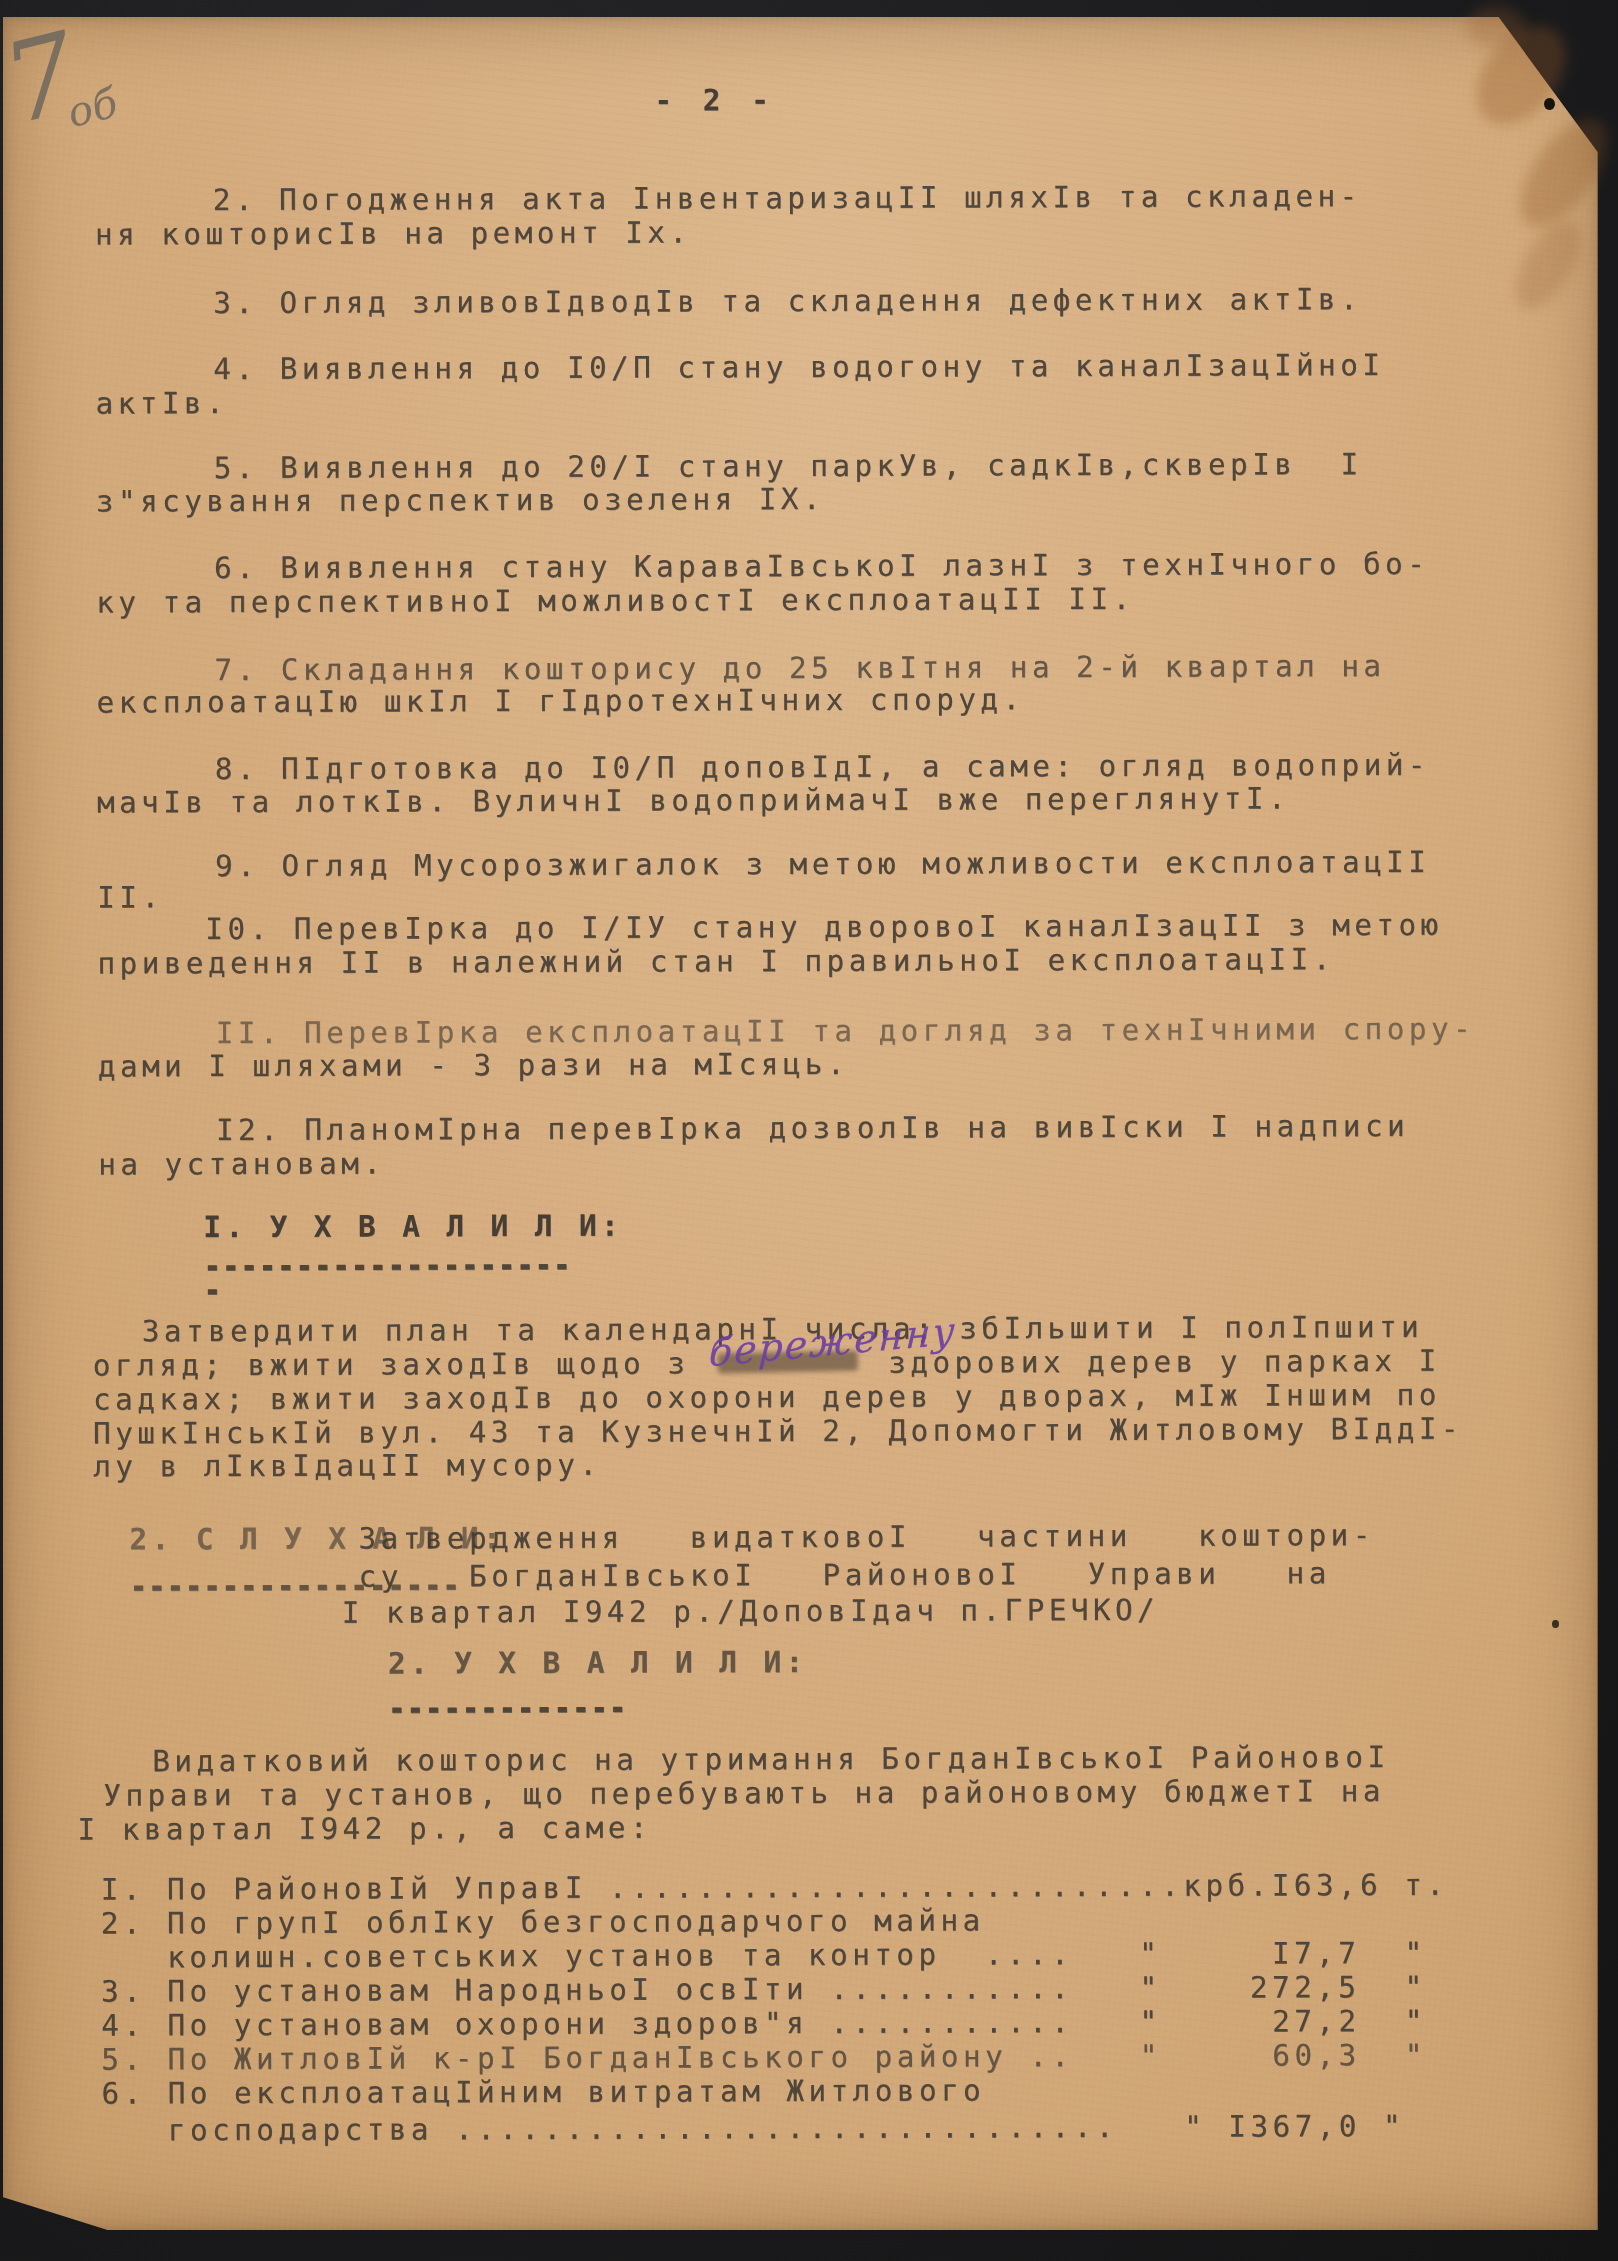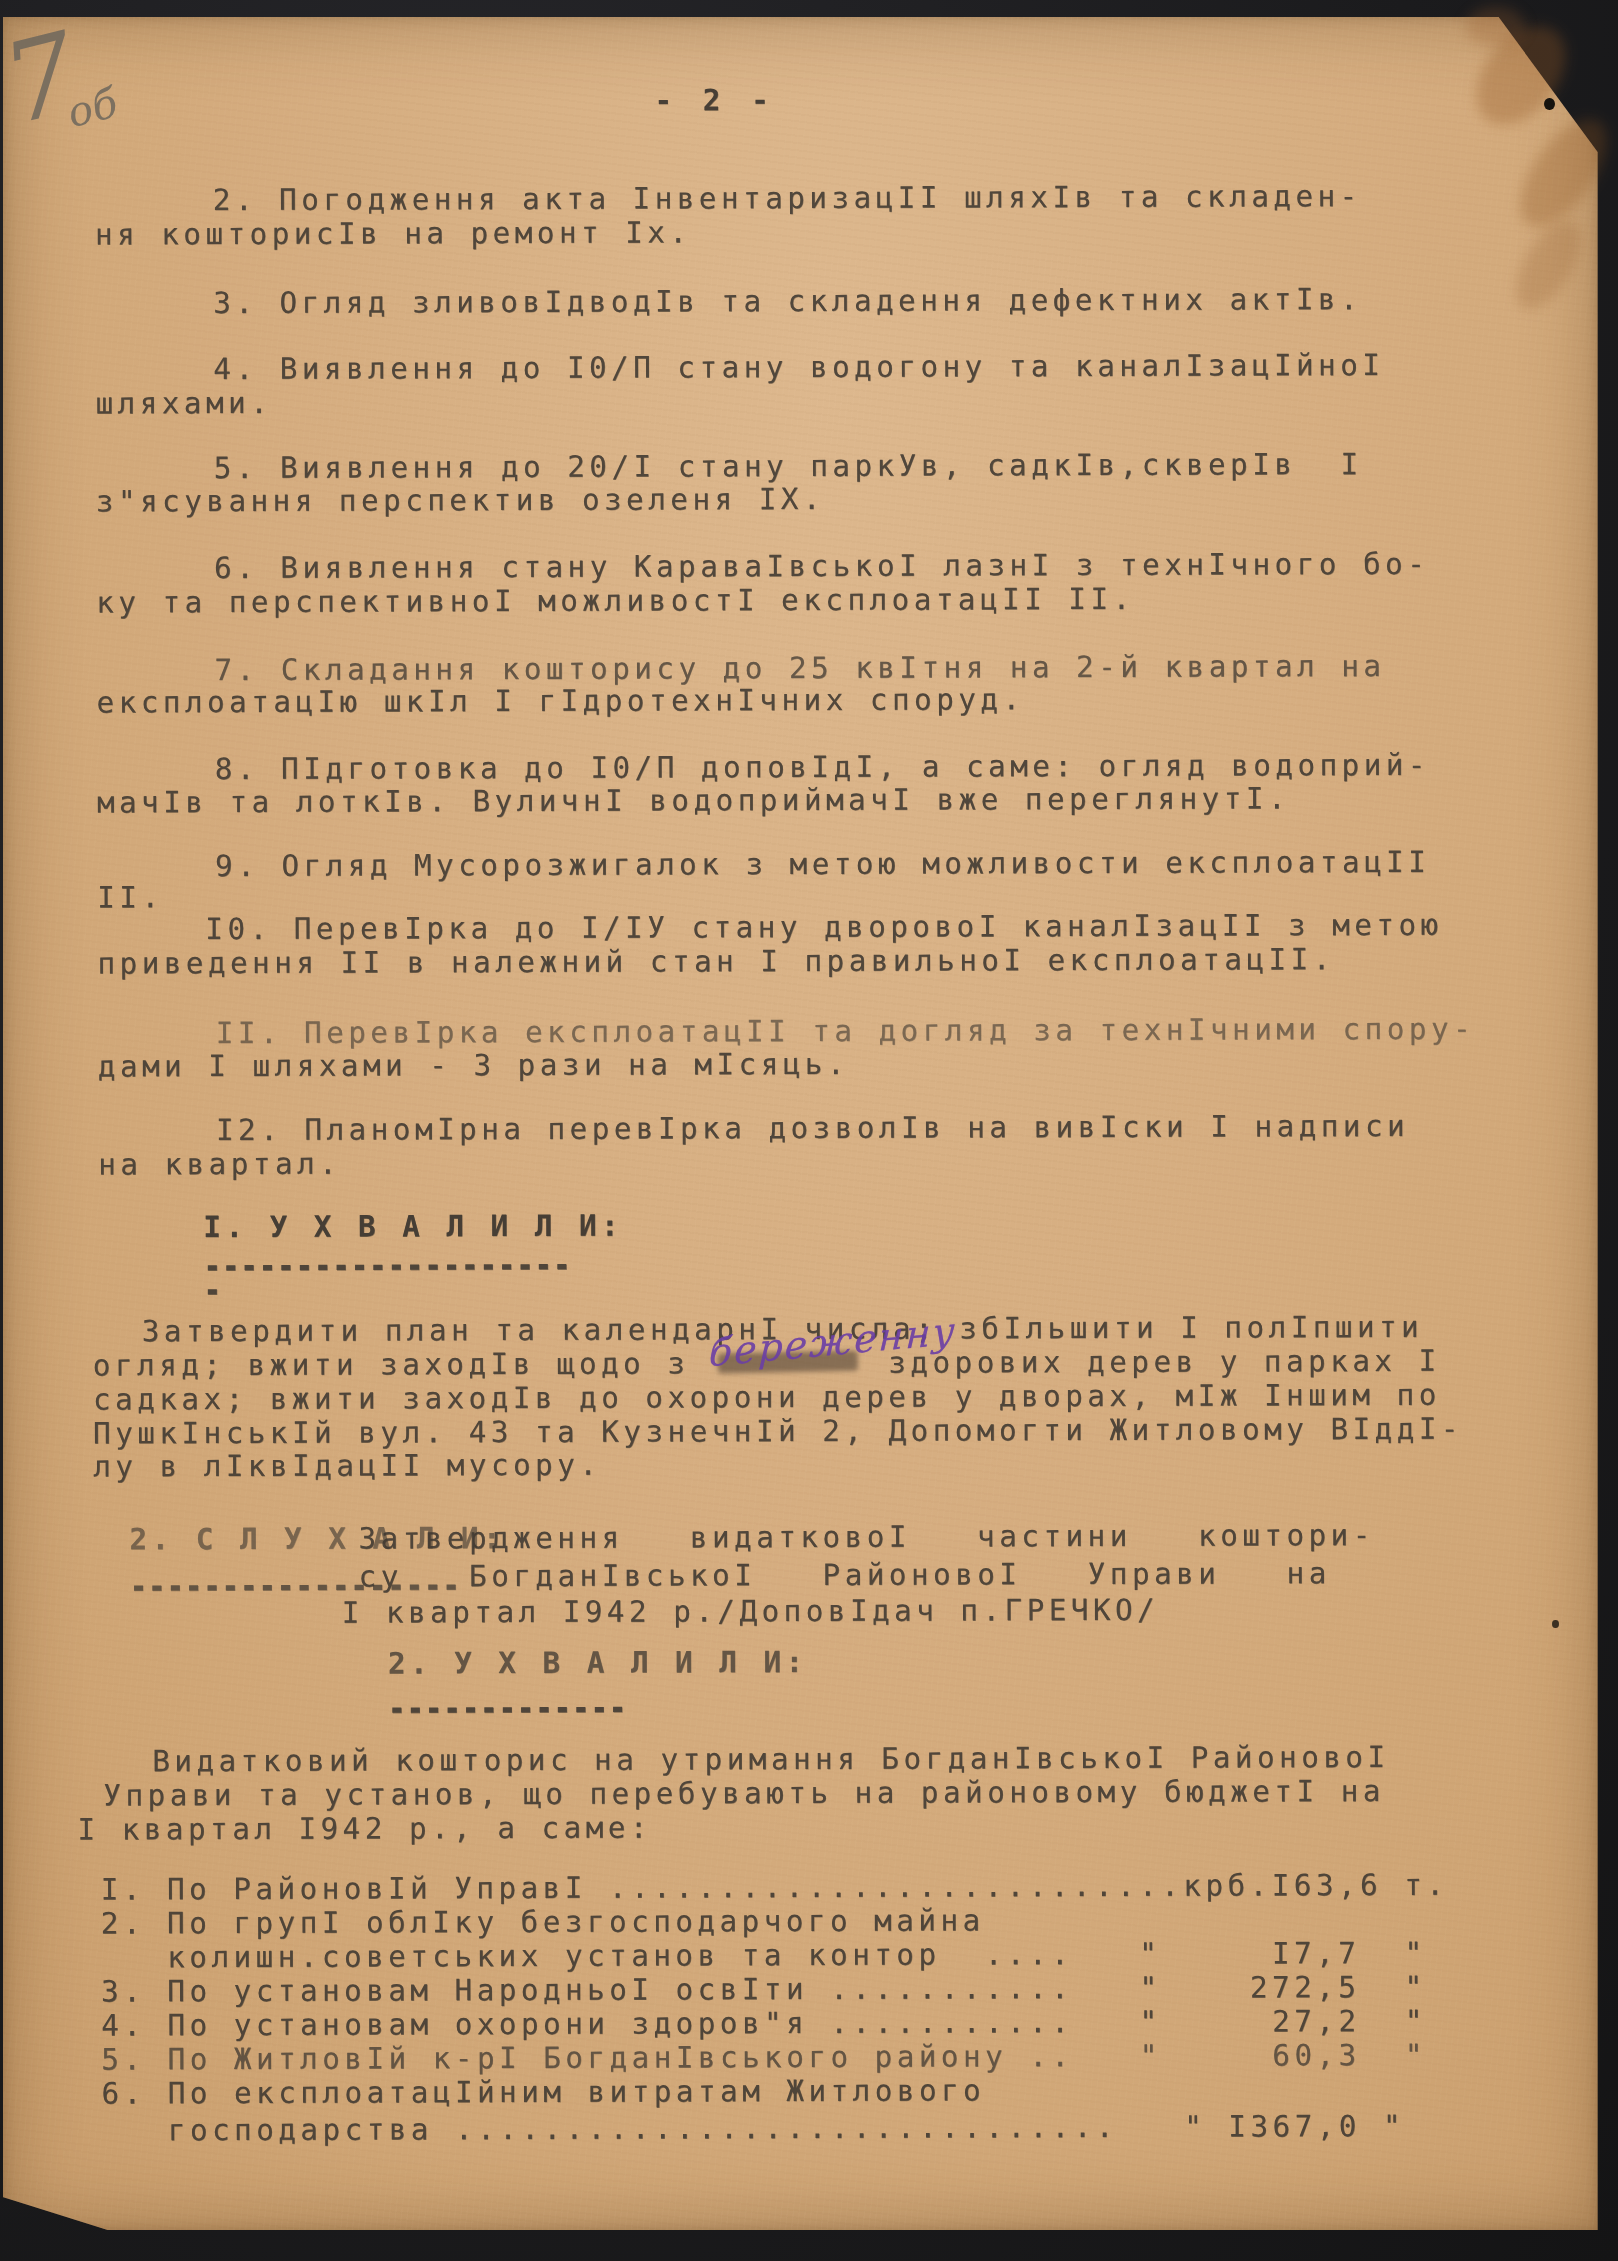--- a/index.html
+++ b/index.html
@@ -86,37 +86,37 @@
       <span id="pencil-7">7</span>
       <span id="pencil-ob">об</span>
     </div>
 
     <div class="tl hd" id="pagenum" style="left:658px;top:84px;">- 2 -</div>
 
     <div class="tl" style="left:216px;top:182px;">2. Погодження акта ІнвентаризацІІ шляхІв та складен-</div>
     <div class="tl" style="left:98px;top:216px;">ня кошторисІв на ремонт Іх.</div>
     <div class="tl" style="left:216px;top:285px;">3. Огляд зливовІдводІв та складення дефектних актІв.</div>
     <div class="tl" style="left:216px;top:351px;">4. Виявлення до І0/П стану водогону та каналІзацІйноІ</div>
-    <div class="tl" style="left:98px;top:385px;">шляхами.</div>
+    <div class="tl" style="left:98px;top:385px;">актІв.</div>
     <div class="tl" style="left:216px;top:450px;">5. Виявлення до 20/І стану паркУв, садкІв,скверІв  І</div>
     <div class="tl" style="left:98px;top:483px;">з"ясування перспектив озеленя ІХ.</div>
     <div class="tl" style="left:216px;top:550px;">6. Виявлення стану КараваІвськоІ лазнІ з технІчного бо-</div>
     <div class="tl" style="left:98px;top:584px;">ку та перспективноІ можливостІ експлоатацІІ ІІ.</div>
     <div class="tl f1" style="left:216px;top:652px;">7. Складання кошторису до 25 квІтня на 2-й квартал на</div>
     <div class="tl" style="left:98px;top:684px;">експлоатацІю шкІл І гІдротехнІчних споруд.</div>
     <div class="tl" style="left:216px;top:751px;">8. ПІдготовка до І0/П доповІдІ, а саме: огляд водоприй-</div>
     <div class="tl" style="left:98px;top:784px;">мачІв та лоткІв. ВуличнІ водоприймачІ вже переглянутІ.</div>
     <div class="tl" style="left:216px;top:848px;">9. Огляд Мусорозжигалок з метою можливости експлоатацІІ</div>
     <div class="tl" style="left:98px;top:879px;">ІІ.</div>
     <div class="tl" style="left:206px;top:911px;">І0. ПеревІрка до І/ІУ стану дворовоІ каналІзацІІ з метою</div>
     <div class="tl" style="left:98px;top:945px;">приведення ІІ в належний стан І правильноІ експлоатацІІ.</div>
     <div class="tl f2" style="left:216px;top:1015px;">ІІ. ПеревІрка експлоатацІІ та догляд за технІчними спору-</div>
     <div class="tl" style="left:98px;top:1048px;">дами І шляхами - 3 рази на мІсяць.</div>
     <div class="tl" style="left:216px;top:1112px;">І2. ПланомІрна перевІрка дозволІв на вивІски І надписи</div>
-    <div class="tl" style="left:98px;top:1146px;">на квартал.</div>
+    <div class="tl" style="left:98px;top:1146px;">на установам.</div>
 
     <div class="tl hd" style="left:203px;top:1209px;">І. У Х В А Л И Л И:</div>
     <div class="tl dash" style="left:203px;top:1248px;">--------------------</div>
     <div class="tl dash" style="left:203px;top:1272px;">-</div>
 
     <div class="tl" style="left:141px;top:1313px;">Затвердити план та календарнІ числа; збІльшити І полІпшити</div>
     <div class="tl" style="left:92px;top:1347px;">огляд; вжити заходІв щодо з         здорових дерев у парках І</div>
     <div class="tl" style="left:92px;top:1381px;">садках; вжити заходІв до охорони дерев у дворах, мІж Іншим по</div>
     <div class="tl" style="left:92px;top:1415px;">ПушкІнськІй вул. 43 та КузнечнІй 2, Допомогти Житловому ВІддІ-</div>
     <div class="tl" style="left:92px;top:1448px;">лу в лІквІдацІІ мусору.</div>

